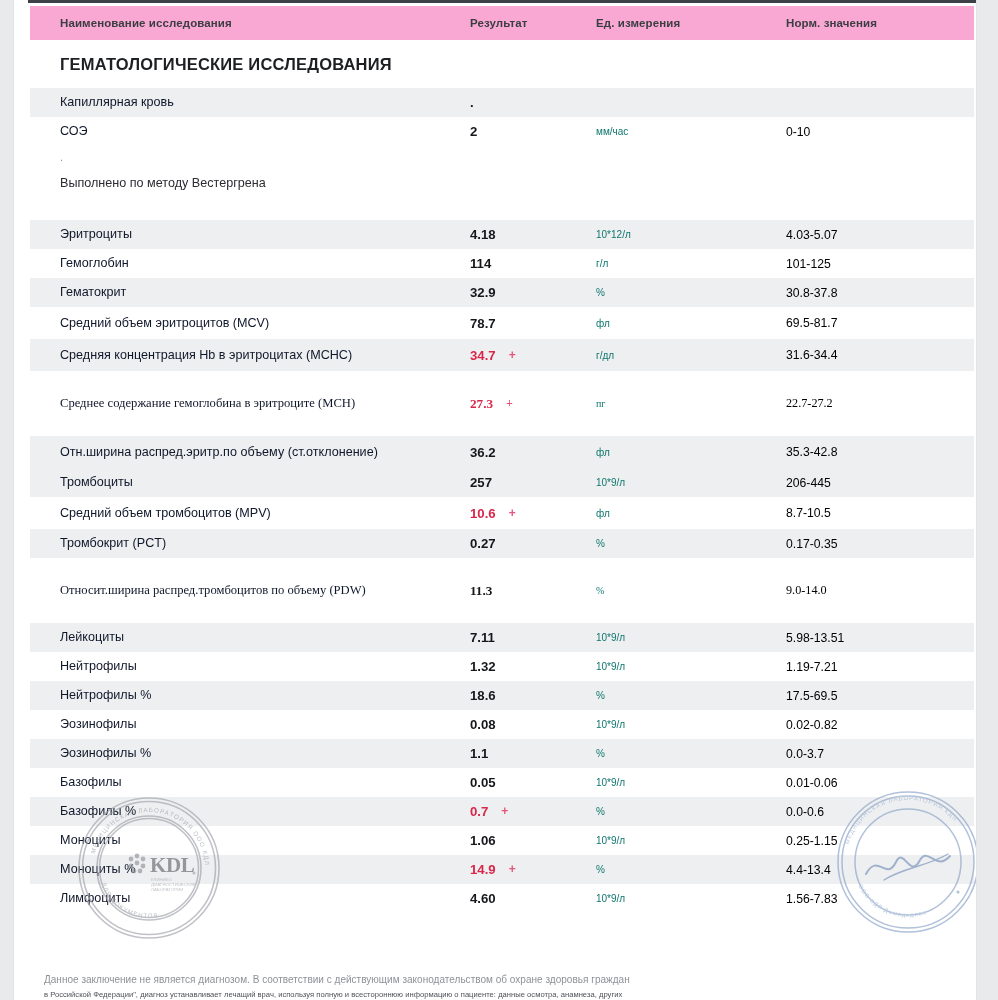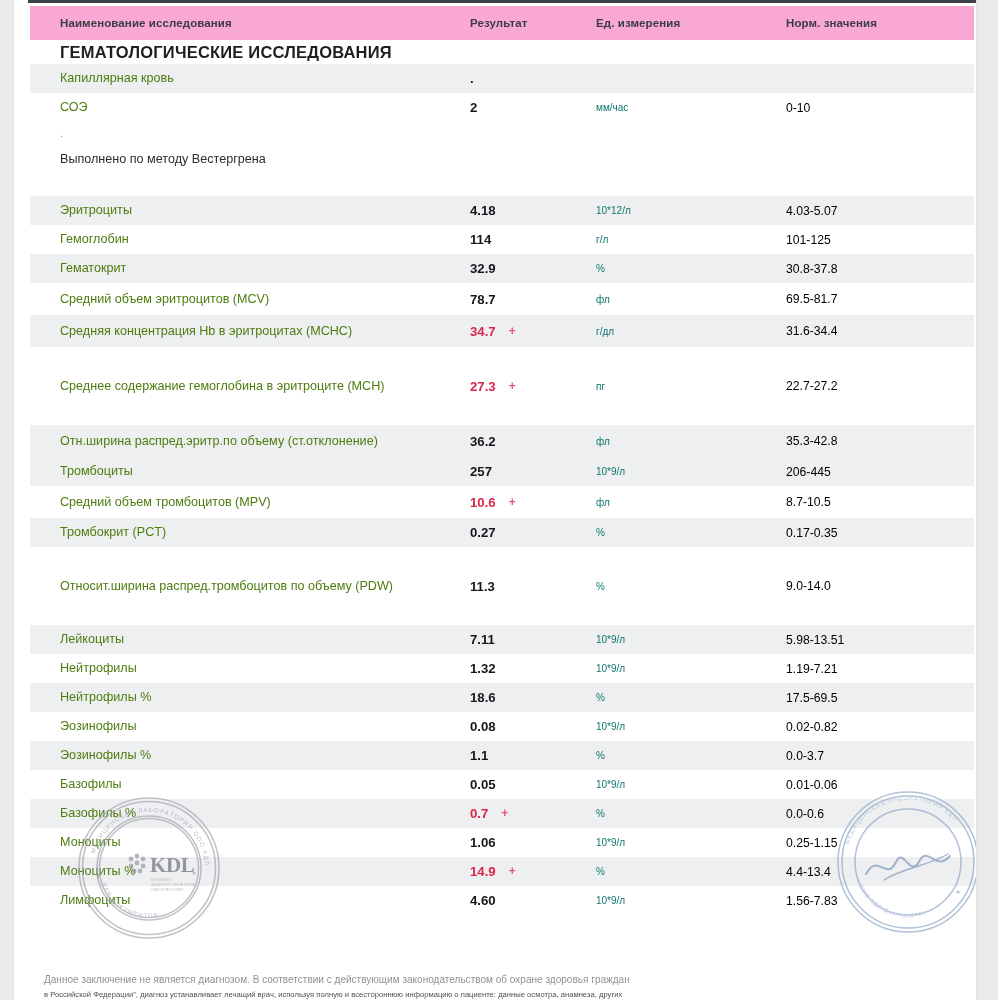--- a/index.html
+++ b/index.html
@@ -79,38 +79,38 @@
     color: #3b3d42;
     text-align: left;
     letter-spacing: .1px;
   }
   th.h-name   { padding-left: 30px; }
   th.h-result { padding-left: 16px; }
   th.h-unit   { padding-left: 18px; }
   th.h-ref    { padding-left: 22px; }
 
   
-  tr.section { height: 24px; background: #ffffff; }
+  tr.section { height: 48px; background: #ffffff; }
   tr.section td {
     padding-left: 30px;
     font-size: 16.5px;
     font-weight: bold;
     color: #1d1f23;
     letter-spacing: .2px;
   }
 
   
   tr.row { height: 29px; }
   tr.row.alt { background: #eeeff0; }
   tr.row.plain { background: #ffffff; }
 
   td.c-name {
     padding-left: 30px;
     font-size: 12.6px;
-    color: #4d7c0f;
+    color: #0f172a;
     line-height: 1.62;
   }
   td.c-result {
     padding-left: 16px;
     font-size: 13.2px;
     font-weight: bold;
     color: #15171b;
     white-space: nowrap;
   }
   td.c-unit {
@@ -130,21 +130,21 @@
     display: inline-block;
     margin-left: 13px;
     font-size: 12px;
     font-weight: bold;
     color: #e8547a;
     vertical-align: 1px;
   }
 
   
   tr.row.h2 { height: 32px; }
-  tr.row.h3 { height: 78px; }
+  tr.row.h3 { height: 65px; font-family: Liberation Serif, serif; }
   tr.dot-row { height: 22px; background: #ffffff; }
   tr.dot-row td {
     padding-left: 30px;
     font-size: 11px;
     color: #8d9097;
   }
   tr.note-row { height: 30px; background: #ffffff; }
   tr.note-row td {
     padding-left: 30px;
     font-size: 12.6px;

